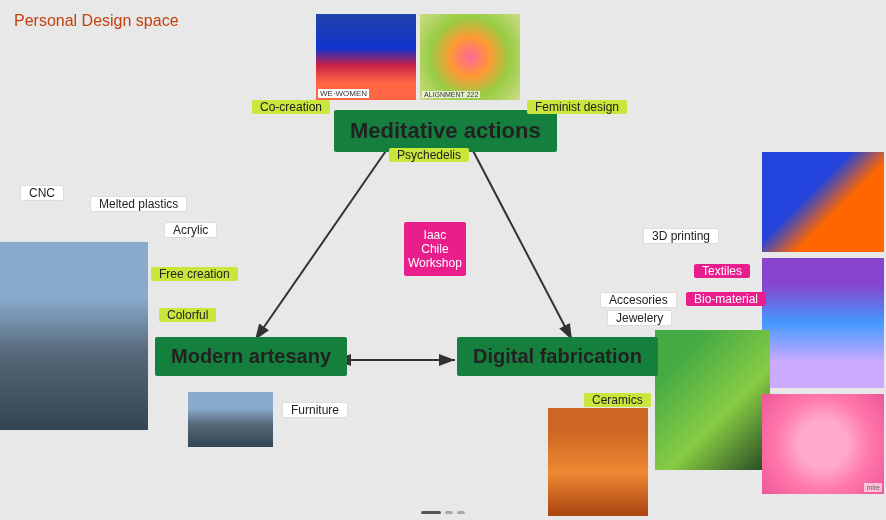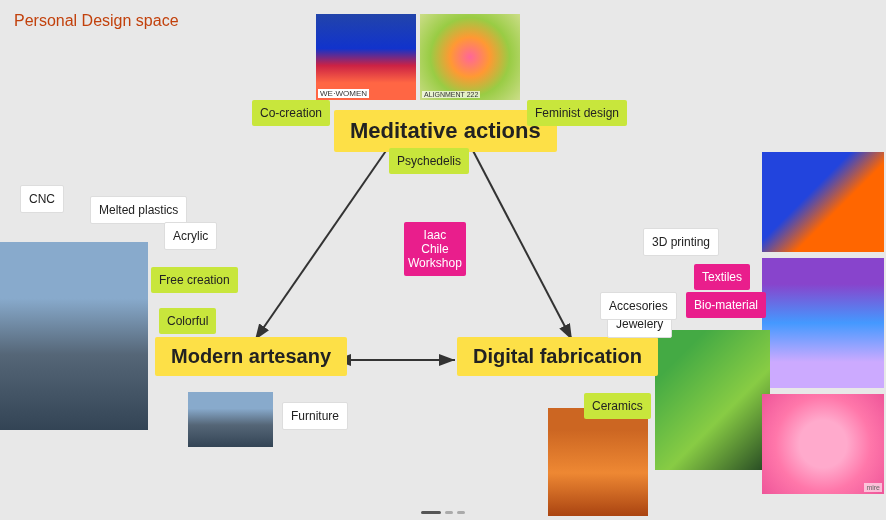--- a/index.html
+++ b/index.html
@@ -17,33 +17,33 @@
       top: 12px;
       left: 14px;
       font-size: 16px;
       font-weight: 500;
       color: #c2410c;
     }
 
     
     .tag {
       position: absolute;
-      padding: 6px 8px;
+      padding: 0 8px;
       font-size: 12px;
       border-radius: 2px;
       white-space: nowrap;
     }
     .tag-lime { background: #c8e63c; color: #222; }
     .tag-pink { background: #e91e8c; color: #fff; }
     .tag-white { background: #fff; color: #222; border: 1px solid #ddd; }
 
     
     .main-node {
       position: absolute;
-      background: #fde047;
+      background: #15803d;
       padding: 8px 16px;
       font-size: 22px;
       font-weight: bold;
       color: #222;
       border-radius: 2px;
     }
 
     
     .arrow-canvas {
       position: absolute;

